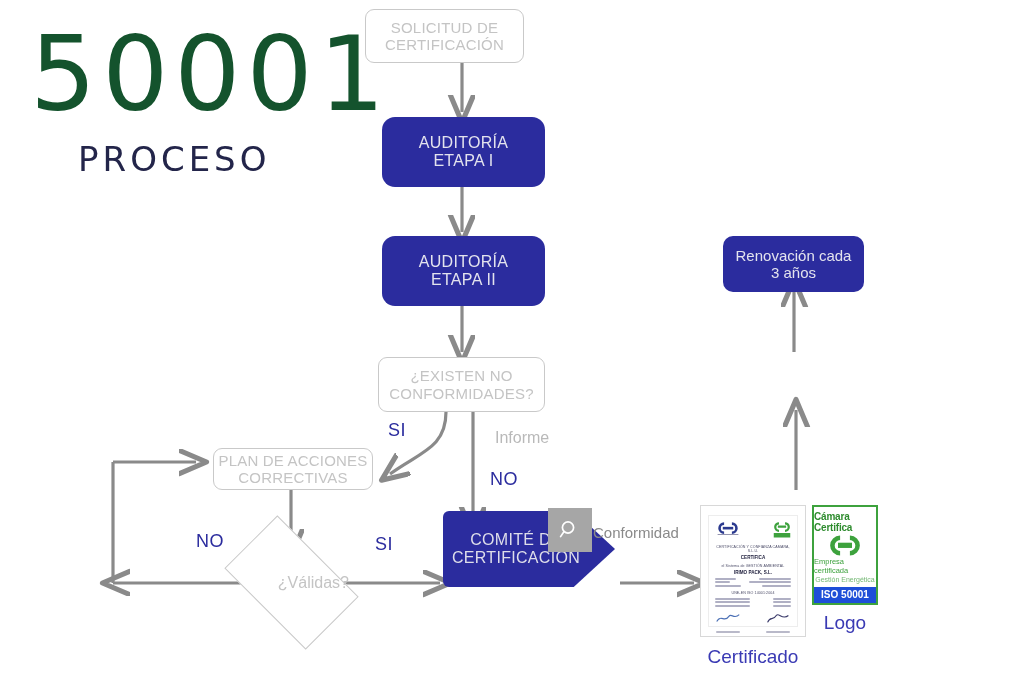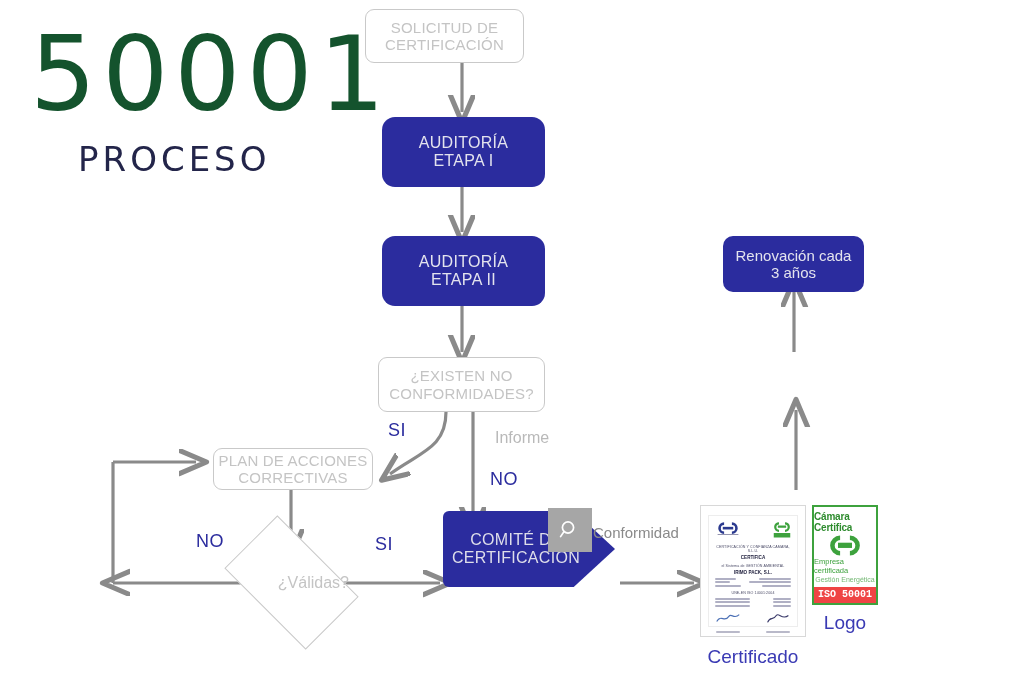--- a/index.html
+++ b/index.html
@@ -185,28 +185,27 @@
   .badge-title {
     color: #2f8c2f; font-weight: bold; font-size: 10px;
     margin-top: 4px; letter-spacing: -.2px;
   }
   .badge-cc { margin: 2px 0 1px 0; }
   .badge-sub1 { color:#3da23d; font-size: 7.5px; }
   .badge-sub2 { color:#74b874; font-size: 7px; margin-top:1px; }
   .badge-bar {
     margin-top: 4px;
     width: 100%;
-    background: #ef4444;
+    background: #1d4ed8;
     color: #ffffff;
     font-weight: bold;
     font-size: 10px;
     text-align: center;
     padding: 2px 0 3px 0;
     box-sizing: border-box;
-    font-family: Liberation Mono, monospace;
   }
   .cap {
     position: absolute;
     color: #3a3ab4;
     font-size: 19px;
     text-align: center;
   }
 </style>
 </head>
 <body>

